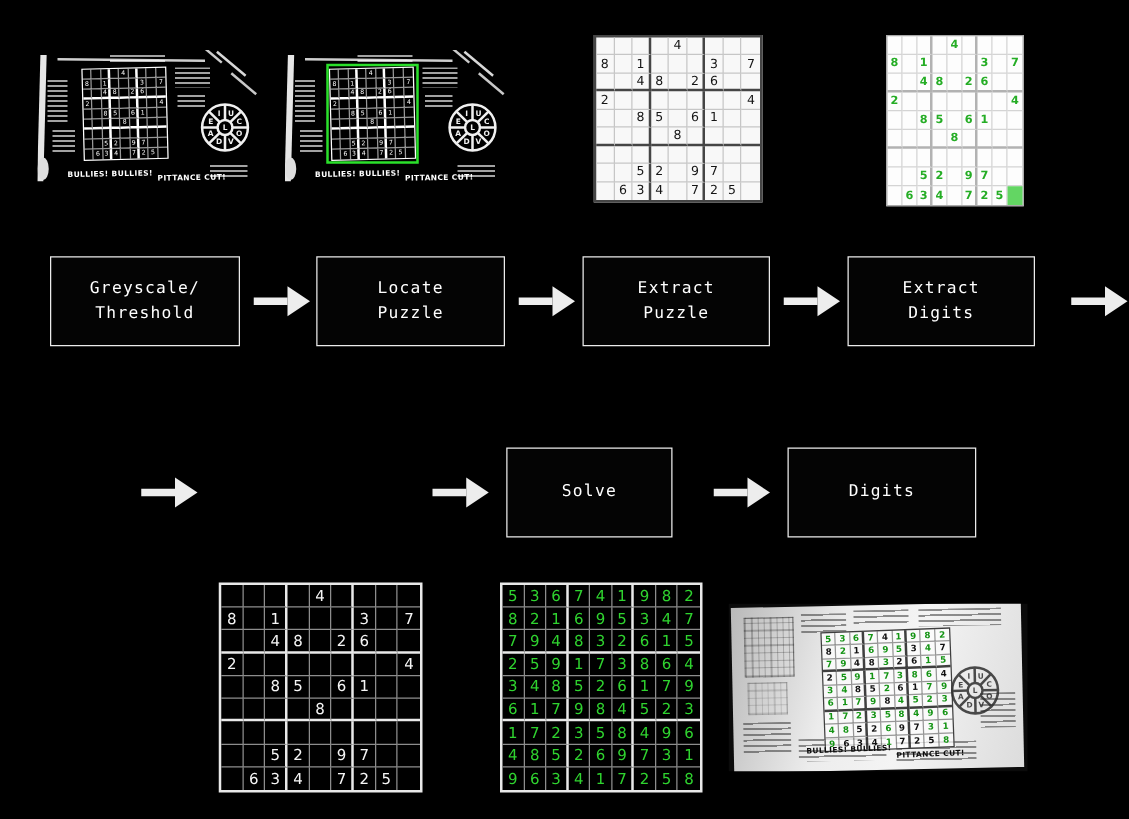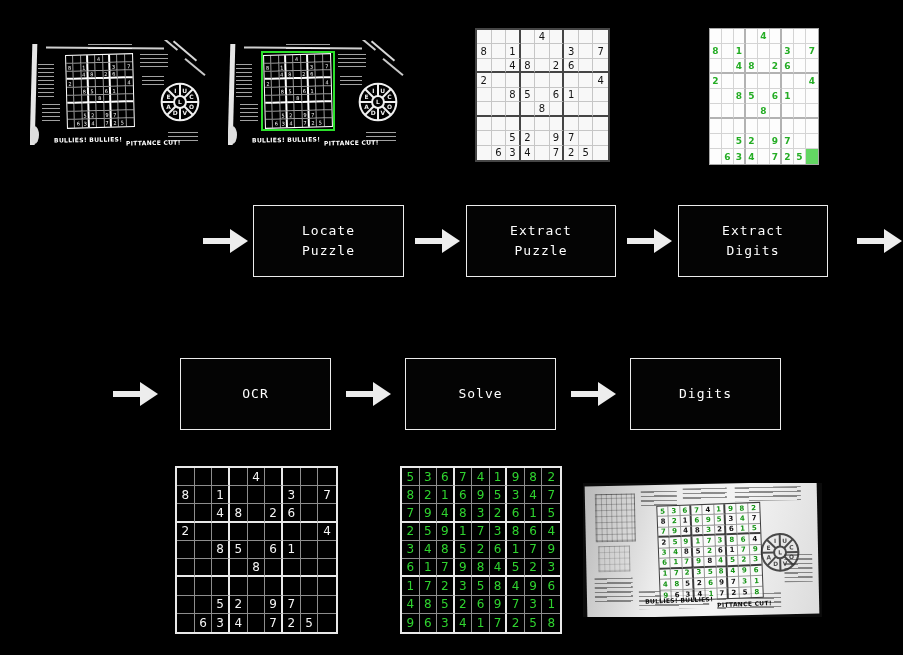--- a/index.html
+++ b/index.html
@@ -503,20 +503,22 @@
       <div class="cell">6</div>
       <div class="cell br">3</div>
       <div class="cell">4</div>
       <div class="cell"></div>
       <div class="cell br">7</div>
       <div class="cell">2</div>
       <div class="cell">5</div>
       <div class="cell hl"></div>
     </div>
 
+  <div class="pipebox" style="left:40px;top:205px;width:152px">Greyscale/
+Threshold</div>
   <div class="arrow" style="left:203px;top:229px">
       <i class="shaft"></i>
       <i class="head"></i>
     </div>
   <div class="pipebox" style="left:253px;top:205px;width:151px">Locate
 Puzzle</div>
   <div class="arrow" style="left:415px;top:229px">
       <i class="shaft"></i>
       <i class="head"></i>
     </div>
@@ -530,26 +532,25 @@
 Digits</div>
   <div class="arrow" style="left:857px;top:229px">
       <i class="shaft"></i>
       <i class="head"></i>
     </div>
 
   <div class="arrow" style="left:113px;top:382px">
       <i class="shaft"></i>
       <i class="head"></i>
     </div>
-  <div class="pipebox" style="left:180px;top:358px;width:151px">OCR</div>
   <div class="arrow" style="left:346px;top:382px">
       <i class="shaft"></i>
       <i class="head"></i>
     </div>
-  <div class="pipebox" style="left:405px;top:358px;width:151px">Solve</div>
+  <div class="pipebox" style="left:405px;top:358px;width:133px">Solve</div>
   <div class="arrow" style="left:571px;top:382px">
       <i class="shaft"></i>
       <i class="head"></i>
     </div>
   <div class="pipebox" style="left:630px;top:358px;width:151px">Digits</div>
 
   <div class="sudoku g-ocr abs" style="left:175px;top:466px;width:163px;height:168px">
       <div class="cell"></div>
       <div class="cell"></div>
       <div class="cell br"></div>

